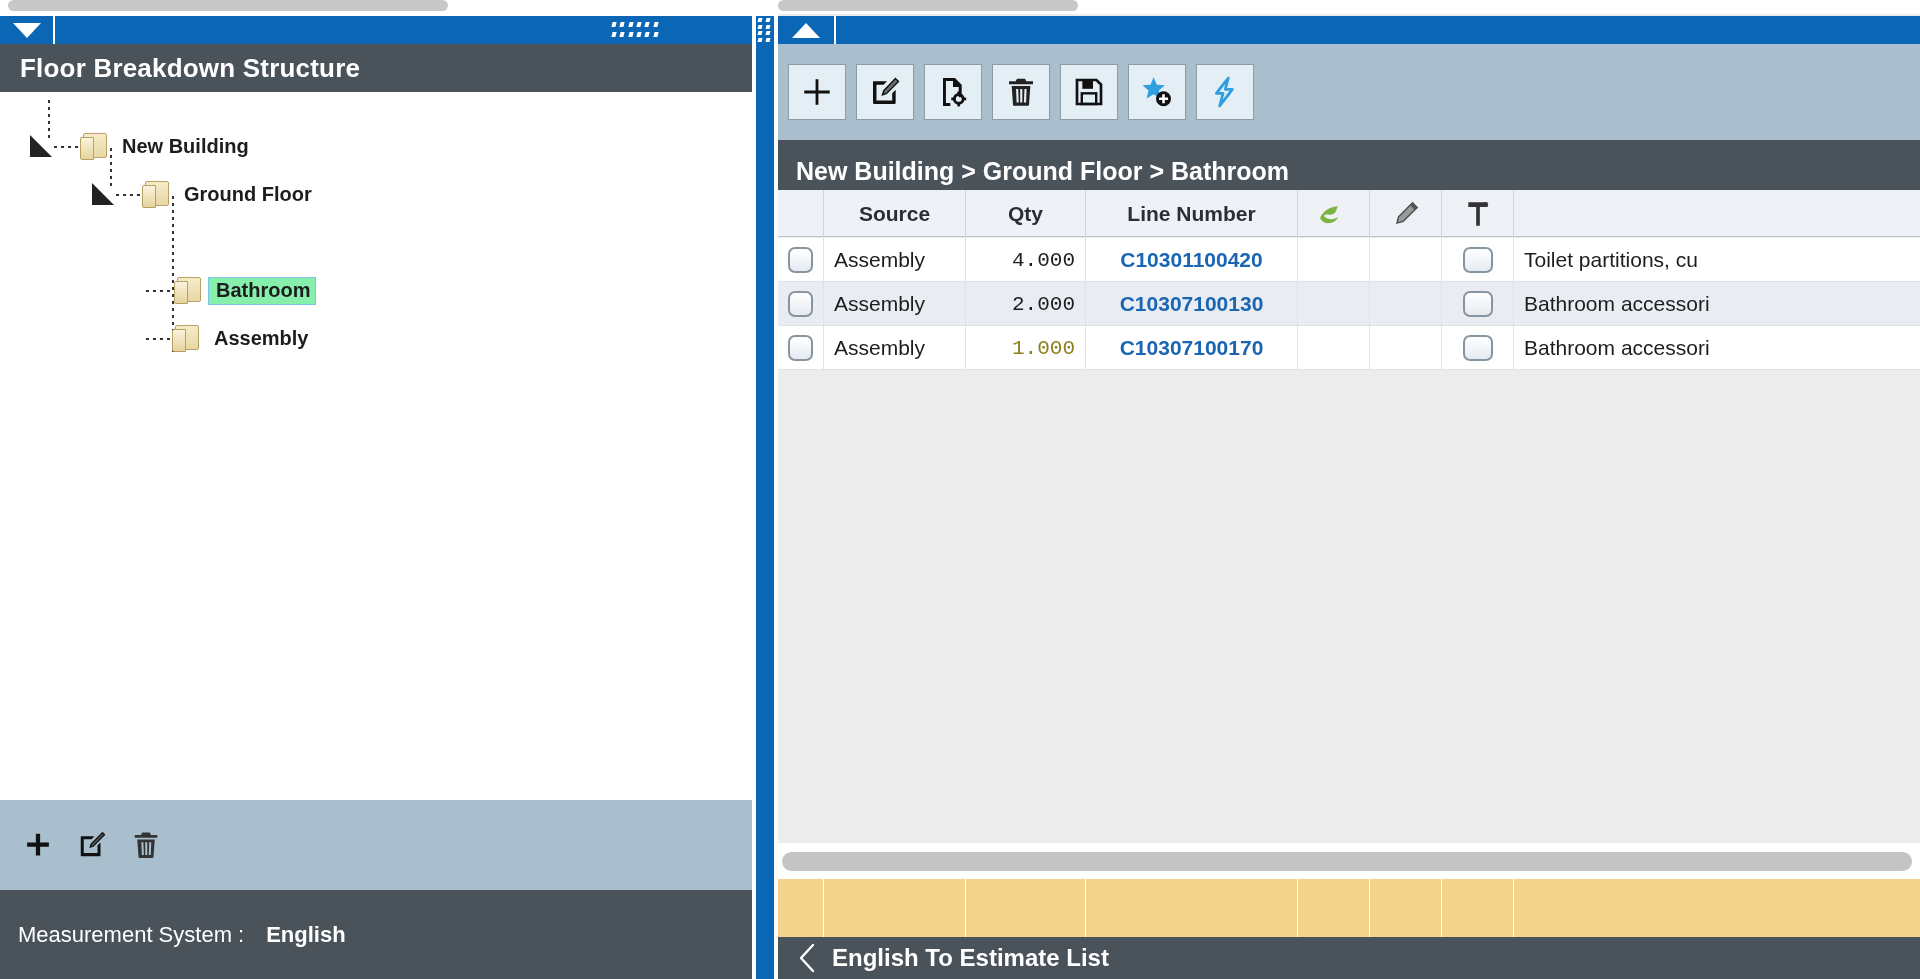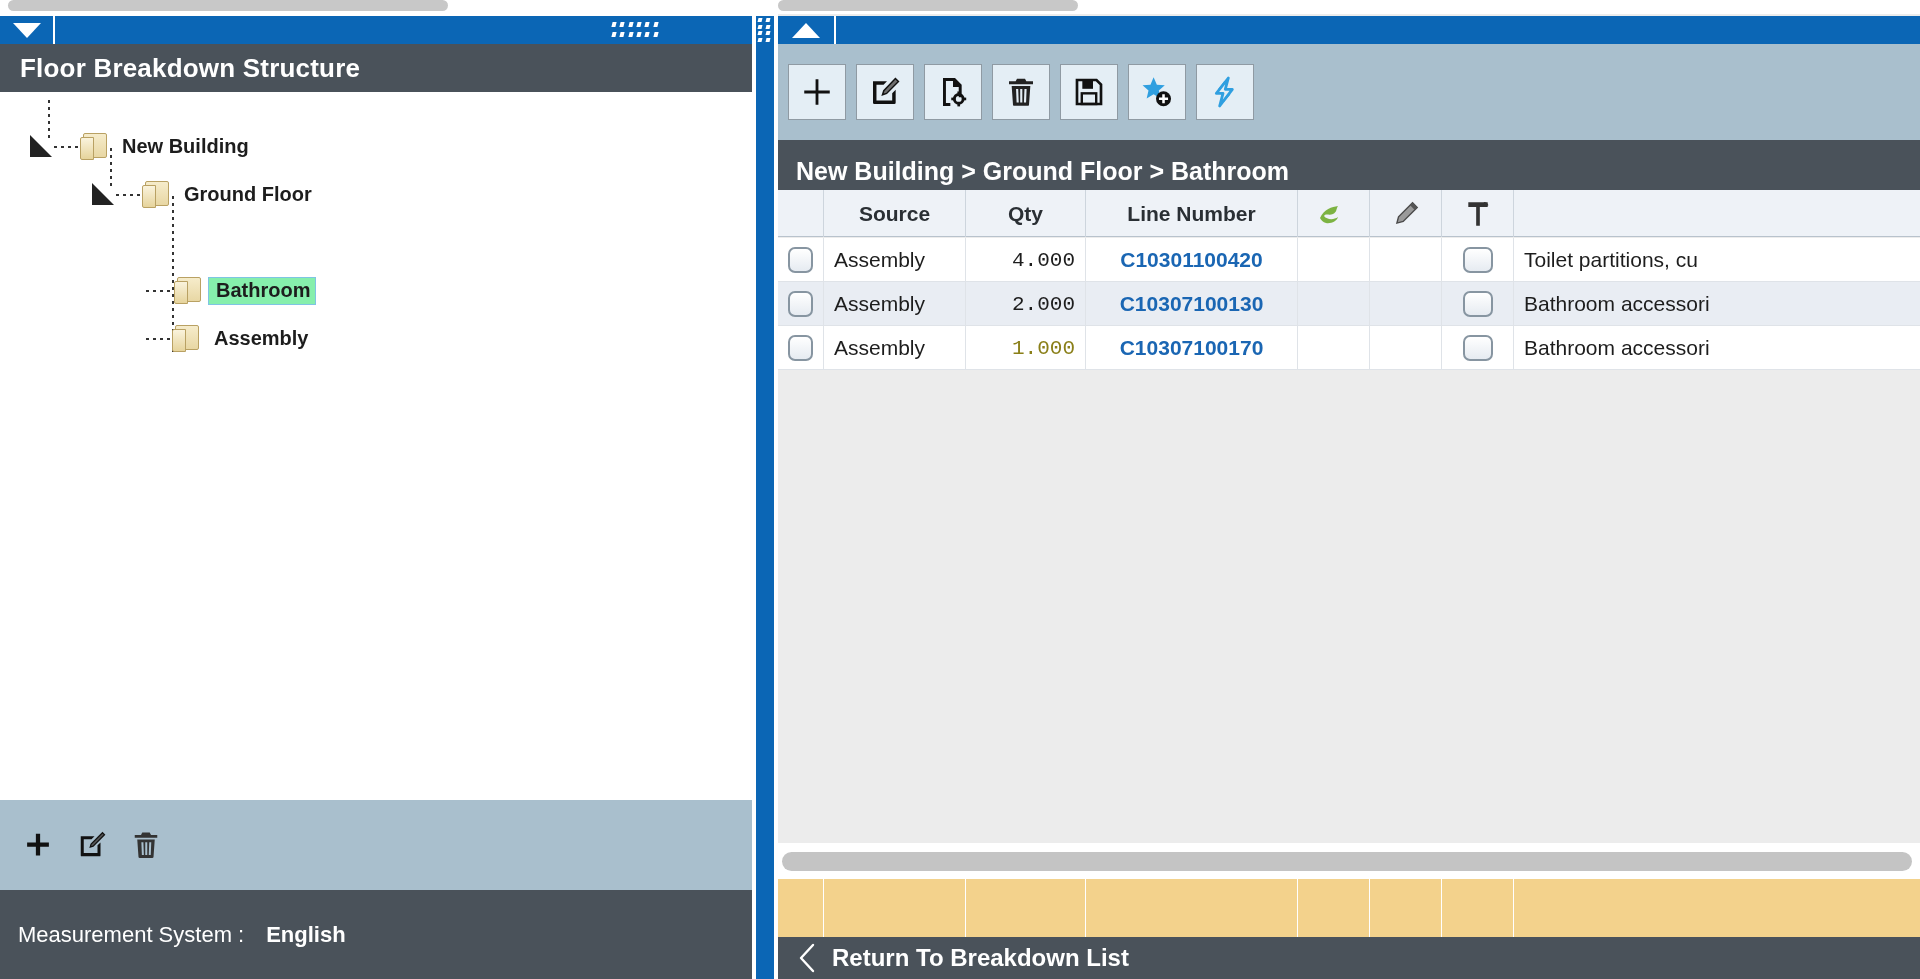--- a/index.html
+++ b/index.html
@@ -619,16 +619,16 @@
       <div class="tc" style="width:72px;"></div>
       <div class="tc" style="width:72px;"></div>
       <div class="tc" style="width:72px;"></div>
       <div class="tc" style="width:404px; border-right:none;"></div>
     </div>
 
     <div class="r-footer">
       <svg width="22" height="30" viewBox="0 0 22 30">
         <path d="M17 2L5 15l12 13" fill="none" stroke="#ffffff" stroke-width="2.4" stroke-linecap="round" stroke-linejoin="round"></path>
       </svg>
-      <span class="flabel">Return To Breakdown List</span>
+      <span class="flabel">English To Estimate List</span>
     </div>
   </div>
 </div>
 
 </body></html>

